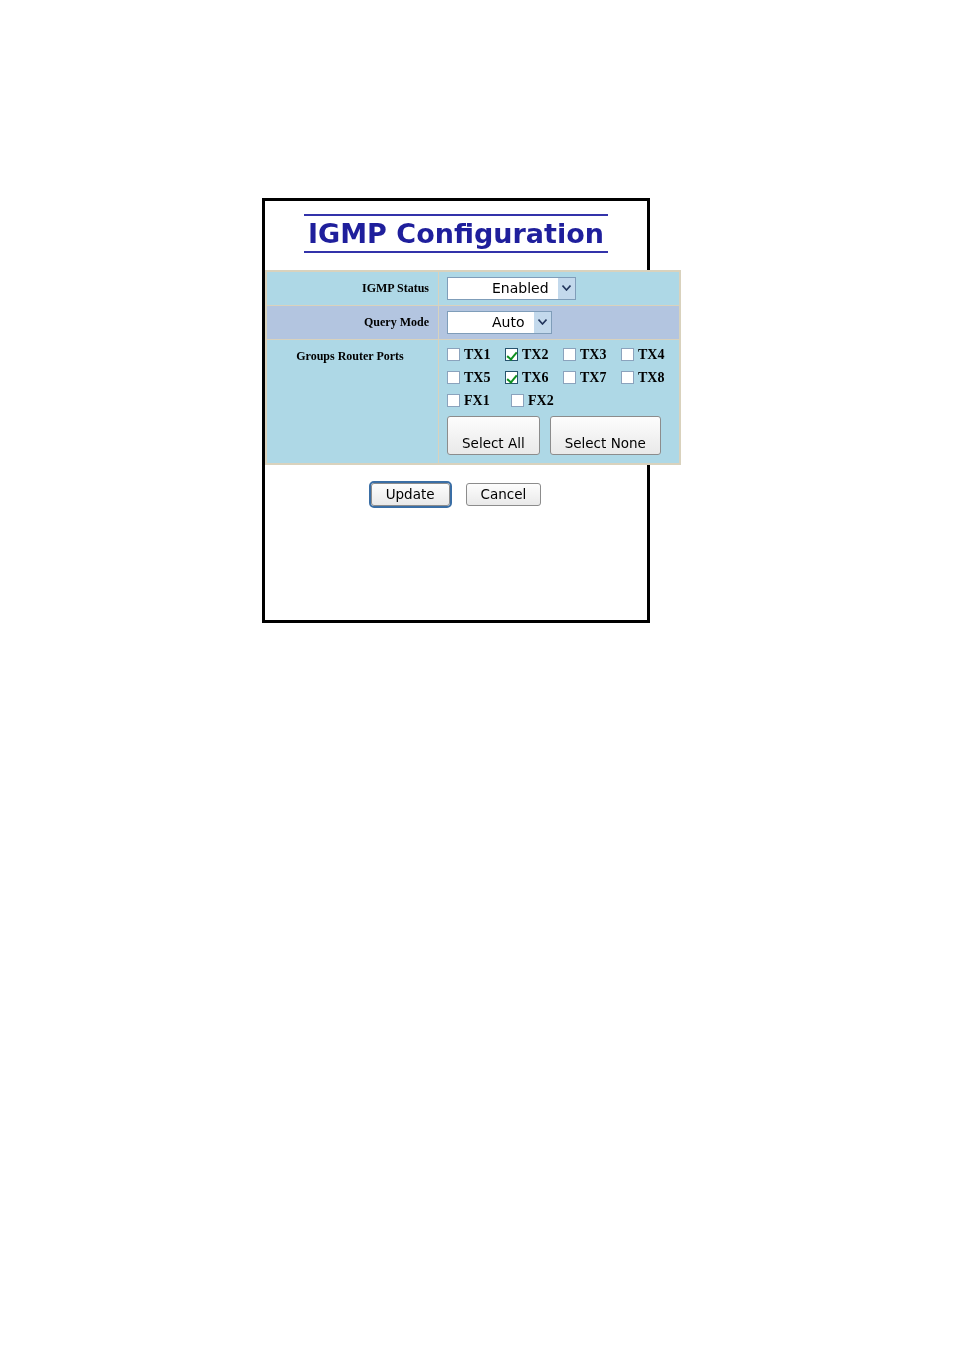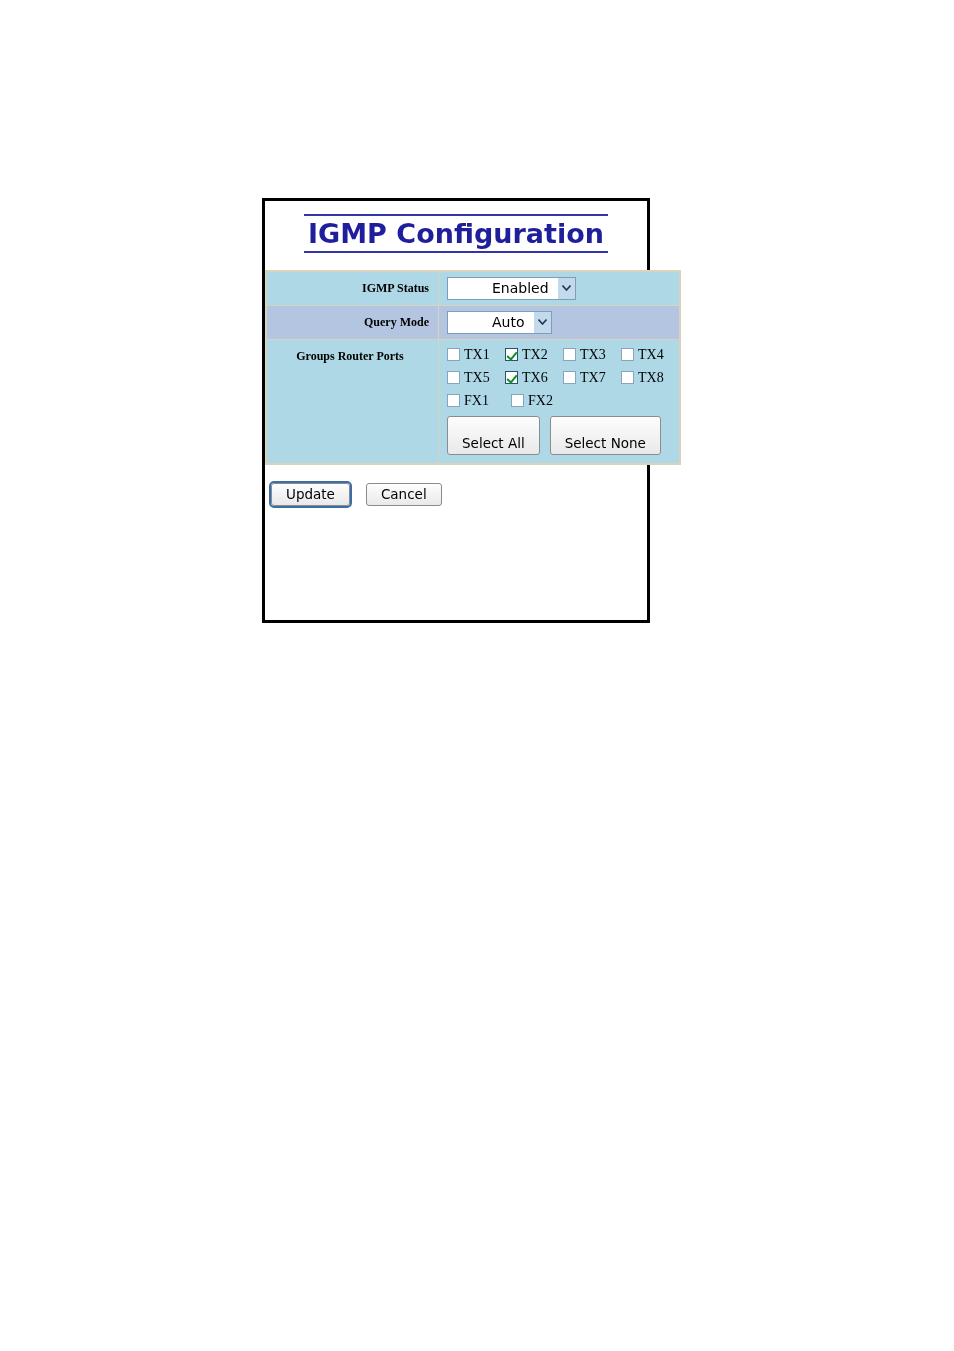--- a/index.html
+++ b/index.html
@@ -135,20 +135,21 @@
   .port-row {
     display: flex;
     align-items: center;
     margin-bottom: 7px;
   }
   .port-item {
     width: 64px;
     display: flex;
     align-items: center;
     gap: 4px;
+    font-weight: bold;
   }
   .port-item .port-label {
     font-family: "Liberation Serif", serif;
     font-size: 14px;
     color: #000;
   }
 
   
   .btn {
     display: inline-block;
@@ -169,20 +170,21 @@
   }
   .select-btn-row {
     display: flex;
     gap: 10px;
     margin-top: 3px;
   }
   .select-btn-row .btn { padding: 18px 14px 3px 14px; }
 
   
   #action-bar {
+    text-align: center;
     margin-top: 18px;
   }
   #action-bar .btn { margin: 0 6px; padding: 2px 14px 3px 14px; }
 </style>
 </head>
 <body>
 
 <div id="screen-frame">
 
   <div id="page-title">

